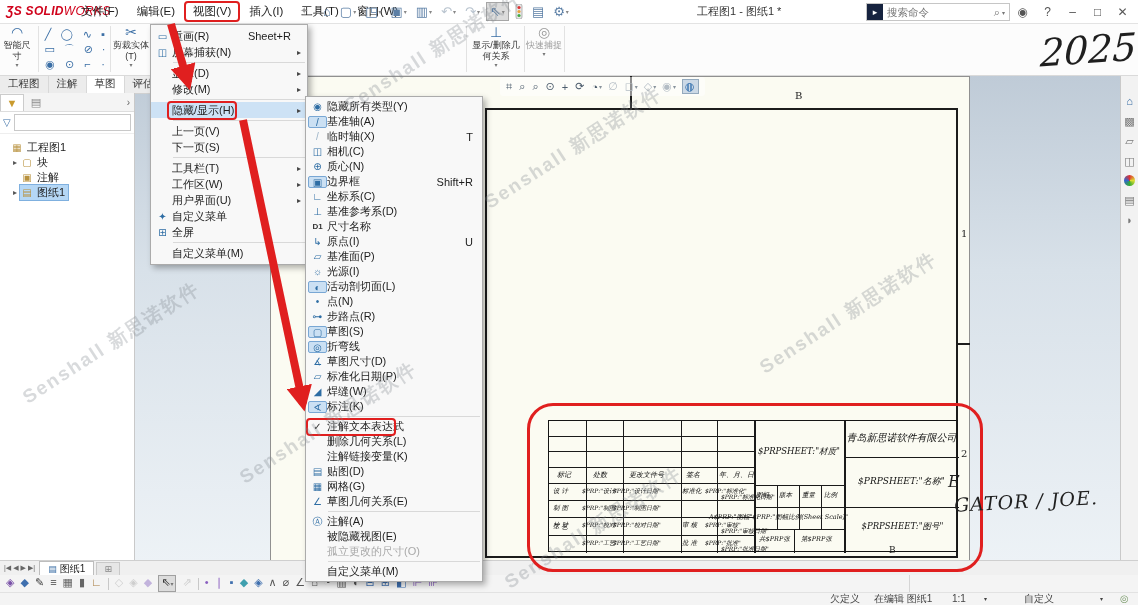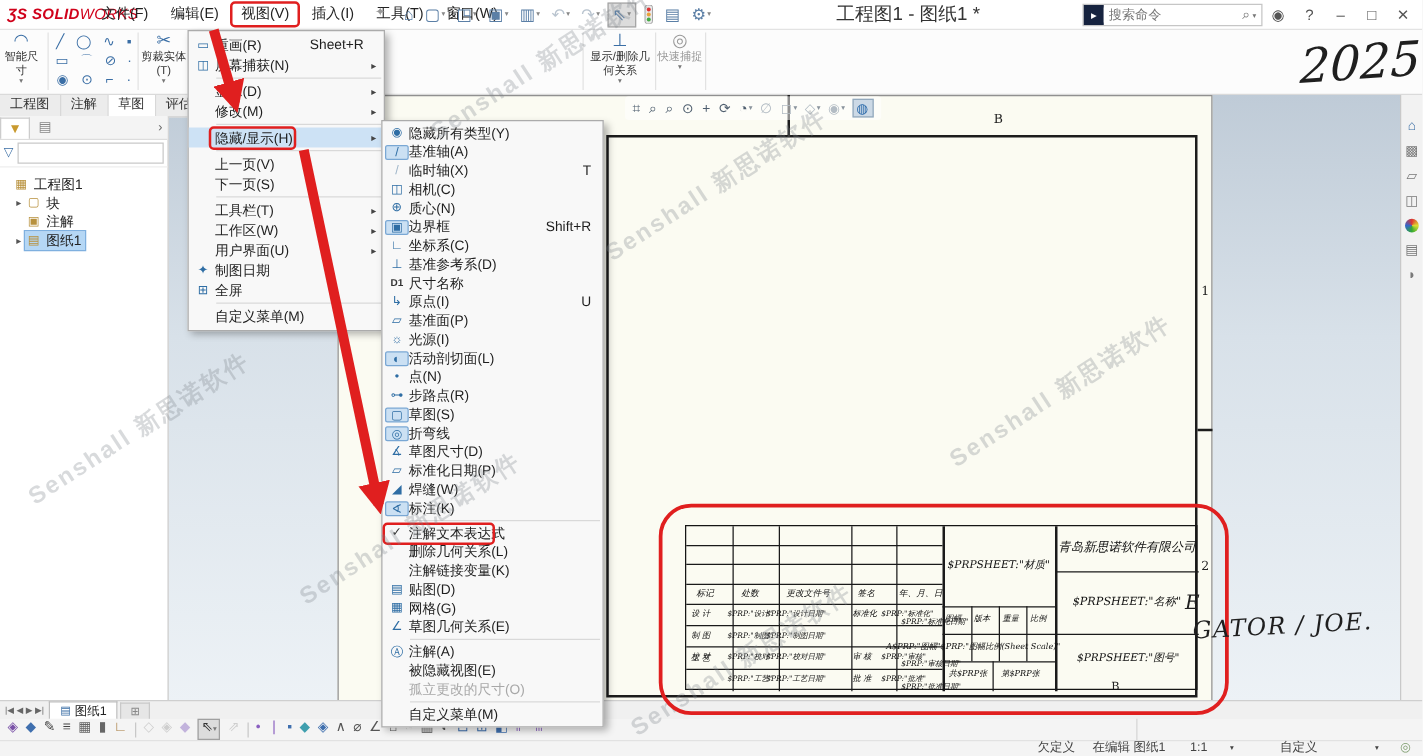--- a/index.html
+++ b/index.html
@@ -12,21 +12,21 @@
 .logo .works{font-weight:normal}
 .menubar{position:absolute;left:72px;top:0;display:flex;height:23px;align-items:center}
 .menubar .tm{padding:0 9px;line-height:21px;font-size:11.5px;color:#222}
 .tm.boxed{outline:2.5px solid #e01f1f;outline-offset:-2px;border-radius:4px}
 .pin{position:absolute;left:300px;top:5px;color:#999;font-size:10px}
 .qat{position:absolute;left:320px;top:0;height:23px;display:flex;align-items:center;gap:3px}
 .qi{display:flex;align-items:center;padding:1px 3px;color:#5b7fa6;font-size:13px}
 .qi .dd{font-size:6px;color:#888;margin-left:1px}
 .qi.pressed{background:#dcdcdc;border:1px solid #a6a6a6}
 .qi.dim{color:#b9c4cf}
-#doc-title{position:absolute;left:669px;top:0;line-height:23px;font-size:15px;color:#333}
+#doc-title{position:absolute;left:697px;top:0;line-height:23px;font-size:11px;color:#333}
 .searchbox{position:absolute;left:866px;top:3px;width:142px;height:16px;border:1px solid #c6c6c6;display:flex;align-items:center;background:#fff}
 .schip{width:16px;height:16px;background:#16233f;color:#fff;font-size:9px;display:flex;align-items:center;justify-content:center}
 .searchbox input{border:0;outline:0;flex:1;font-size:10.5px;padding:0 4px;min-width:0;font-family:inherit;color:#555}
 .smag{color:#777;font-size:11px;padding-right:2px}
 .sdd{font-size:6px;color:#777;padding-right:4px}
 .winbtns{position:absolute;left:1010px;top:0;display:flex;height:23px;align-items:center}
 .winbtns span{width:25px;text-align:center;color:#555;font-size:12px}
 
 
 #cmdbar{position:absolute;left:0;top:23px;width:1138px;height:52px;background:#fcfcfc;border-bottom:1px solid #dadada;z-index:15}
@@ -568,21 +568,21 @@
 
       <div class="mi">
         <span class="ic"></span>
         <span class="lb">用户界面(U)</span>
         <span class="sc"></span>
         <span class="sub">▸</span>
       </div>
 
       <div class="mi">
         <span class="ic">✦</span>
-        <span class="lb">制图日期</span>
+        <span class="lb">自定义菜单</span>
         <span class="sc"></span>
         <span class="sub"></span>
       </div>
 
       <div class="mi sep">
         <span class="ic">⊞</span>
         <span class="lb">全屏</span>
         <span class="sc"></span>
         <span class="sub"></span>
       </div>

